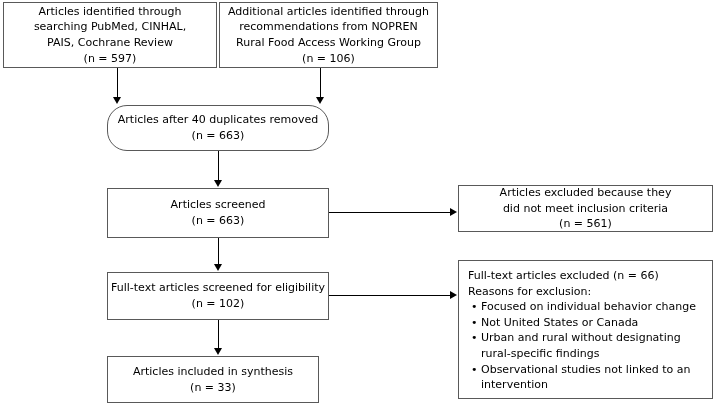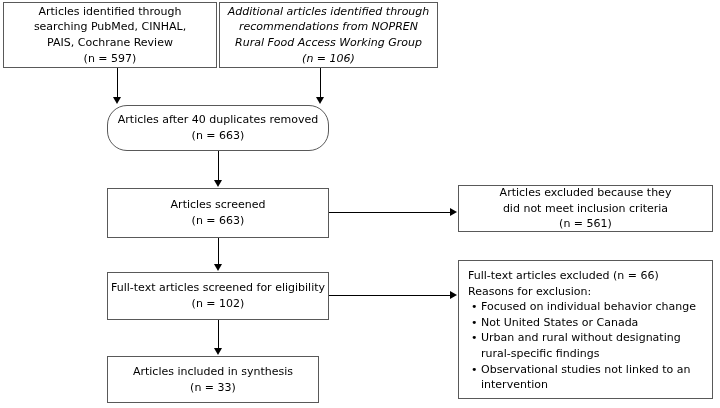--- a/index.html
+++ b/index.html
@@ -61,21 +61,21 @@
   }
   .reason-list li::before {
     content: "\2022";
     position: absolute;
     left: 3px;
     top: 0;
   }
 
   
   #box-identified-db   { left: 3px;   top: 2px;   width: 214px; height: 66px; }
-  #box-identified-rec  { left: 219px; top: 2px;   width: 219px; height: 66px; font-style: italic; }
+  #box-identified-rec  { left: 219px; top: 2px;   width: 219px; height: 66px; }
   #box-duplicates      { left: 107px; top: 105px; width: 222px; height: 46px; border-radius: 20px; }
   #box-screened        { left: 107px; top: 188px; width: 222px; height: 50px; }
   #box-excluded        { left: 458px; top: 185px; width: 255px; height: 47px; }
   #box-fulltext        { left: 107px; top: 272px; width: 222px; height: 48px; }
   #box-reasons         { left: 458px; top: 260px; width: 255px; height: 139px; }
   #box-included        { left: 107px; top: 356px; width: 212px; height: 47px; }
 
   
   .conn {
     position: absolute;

